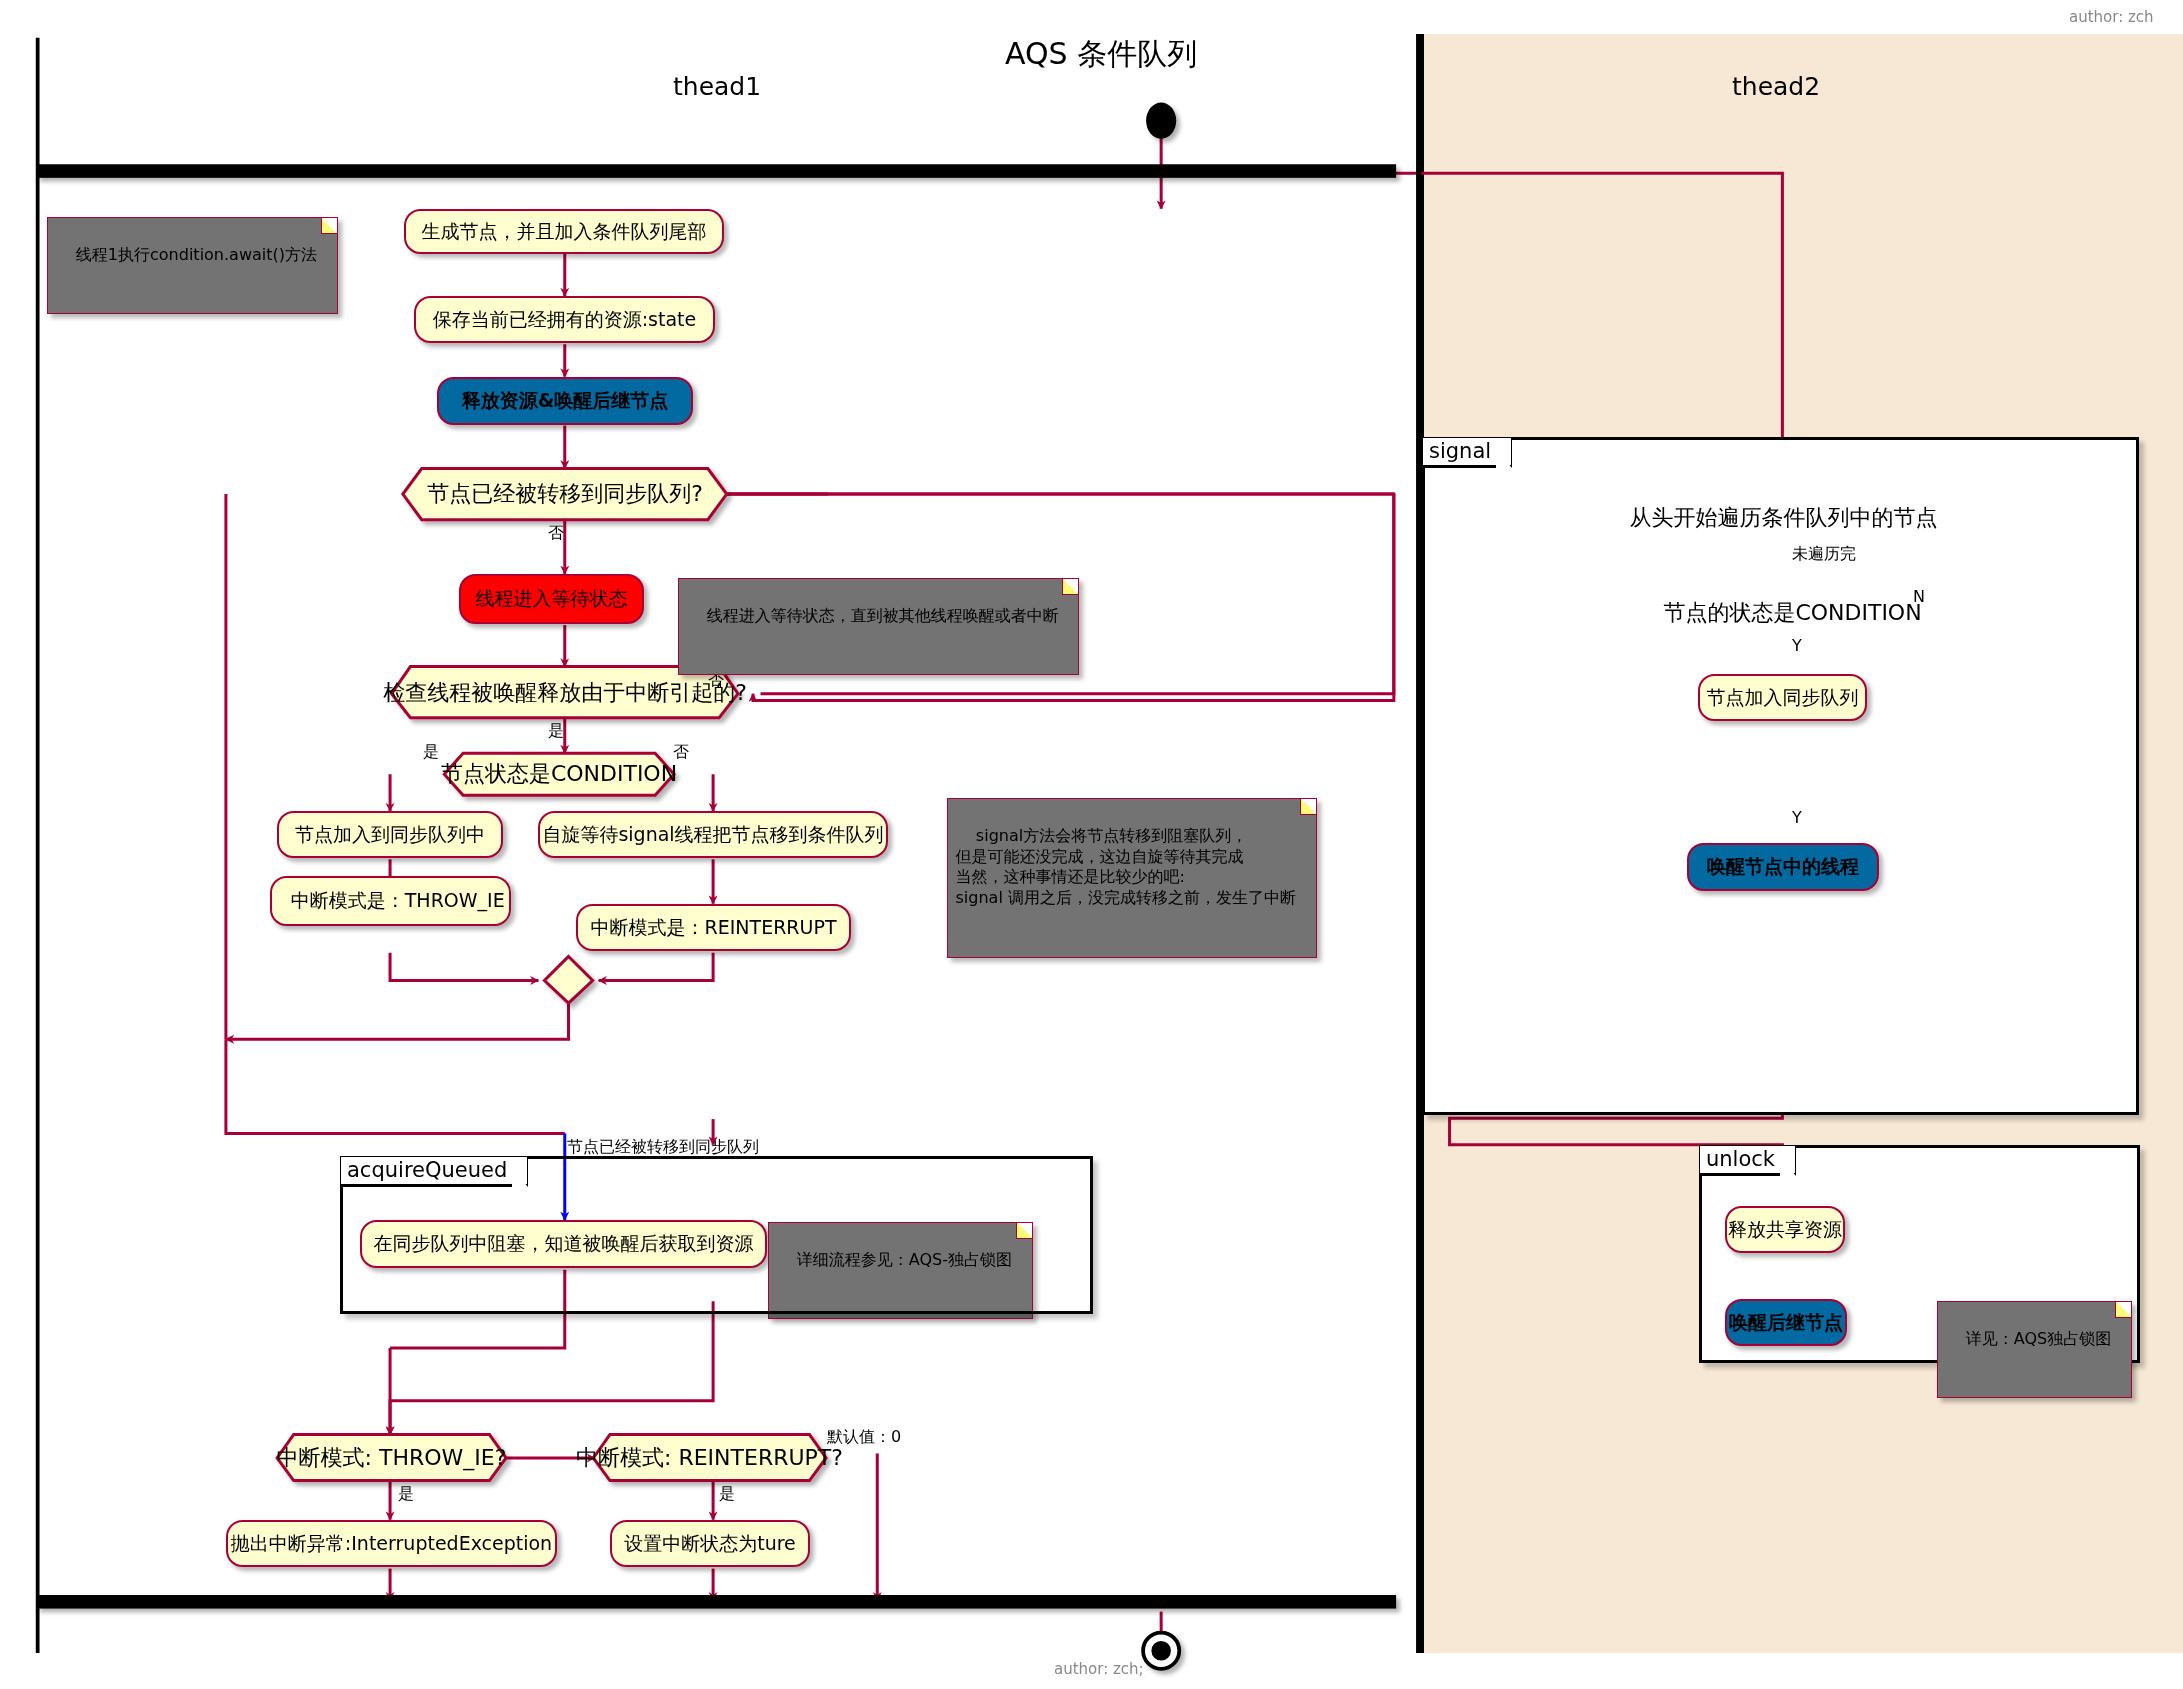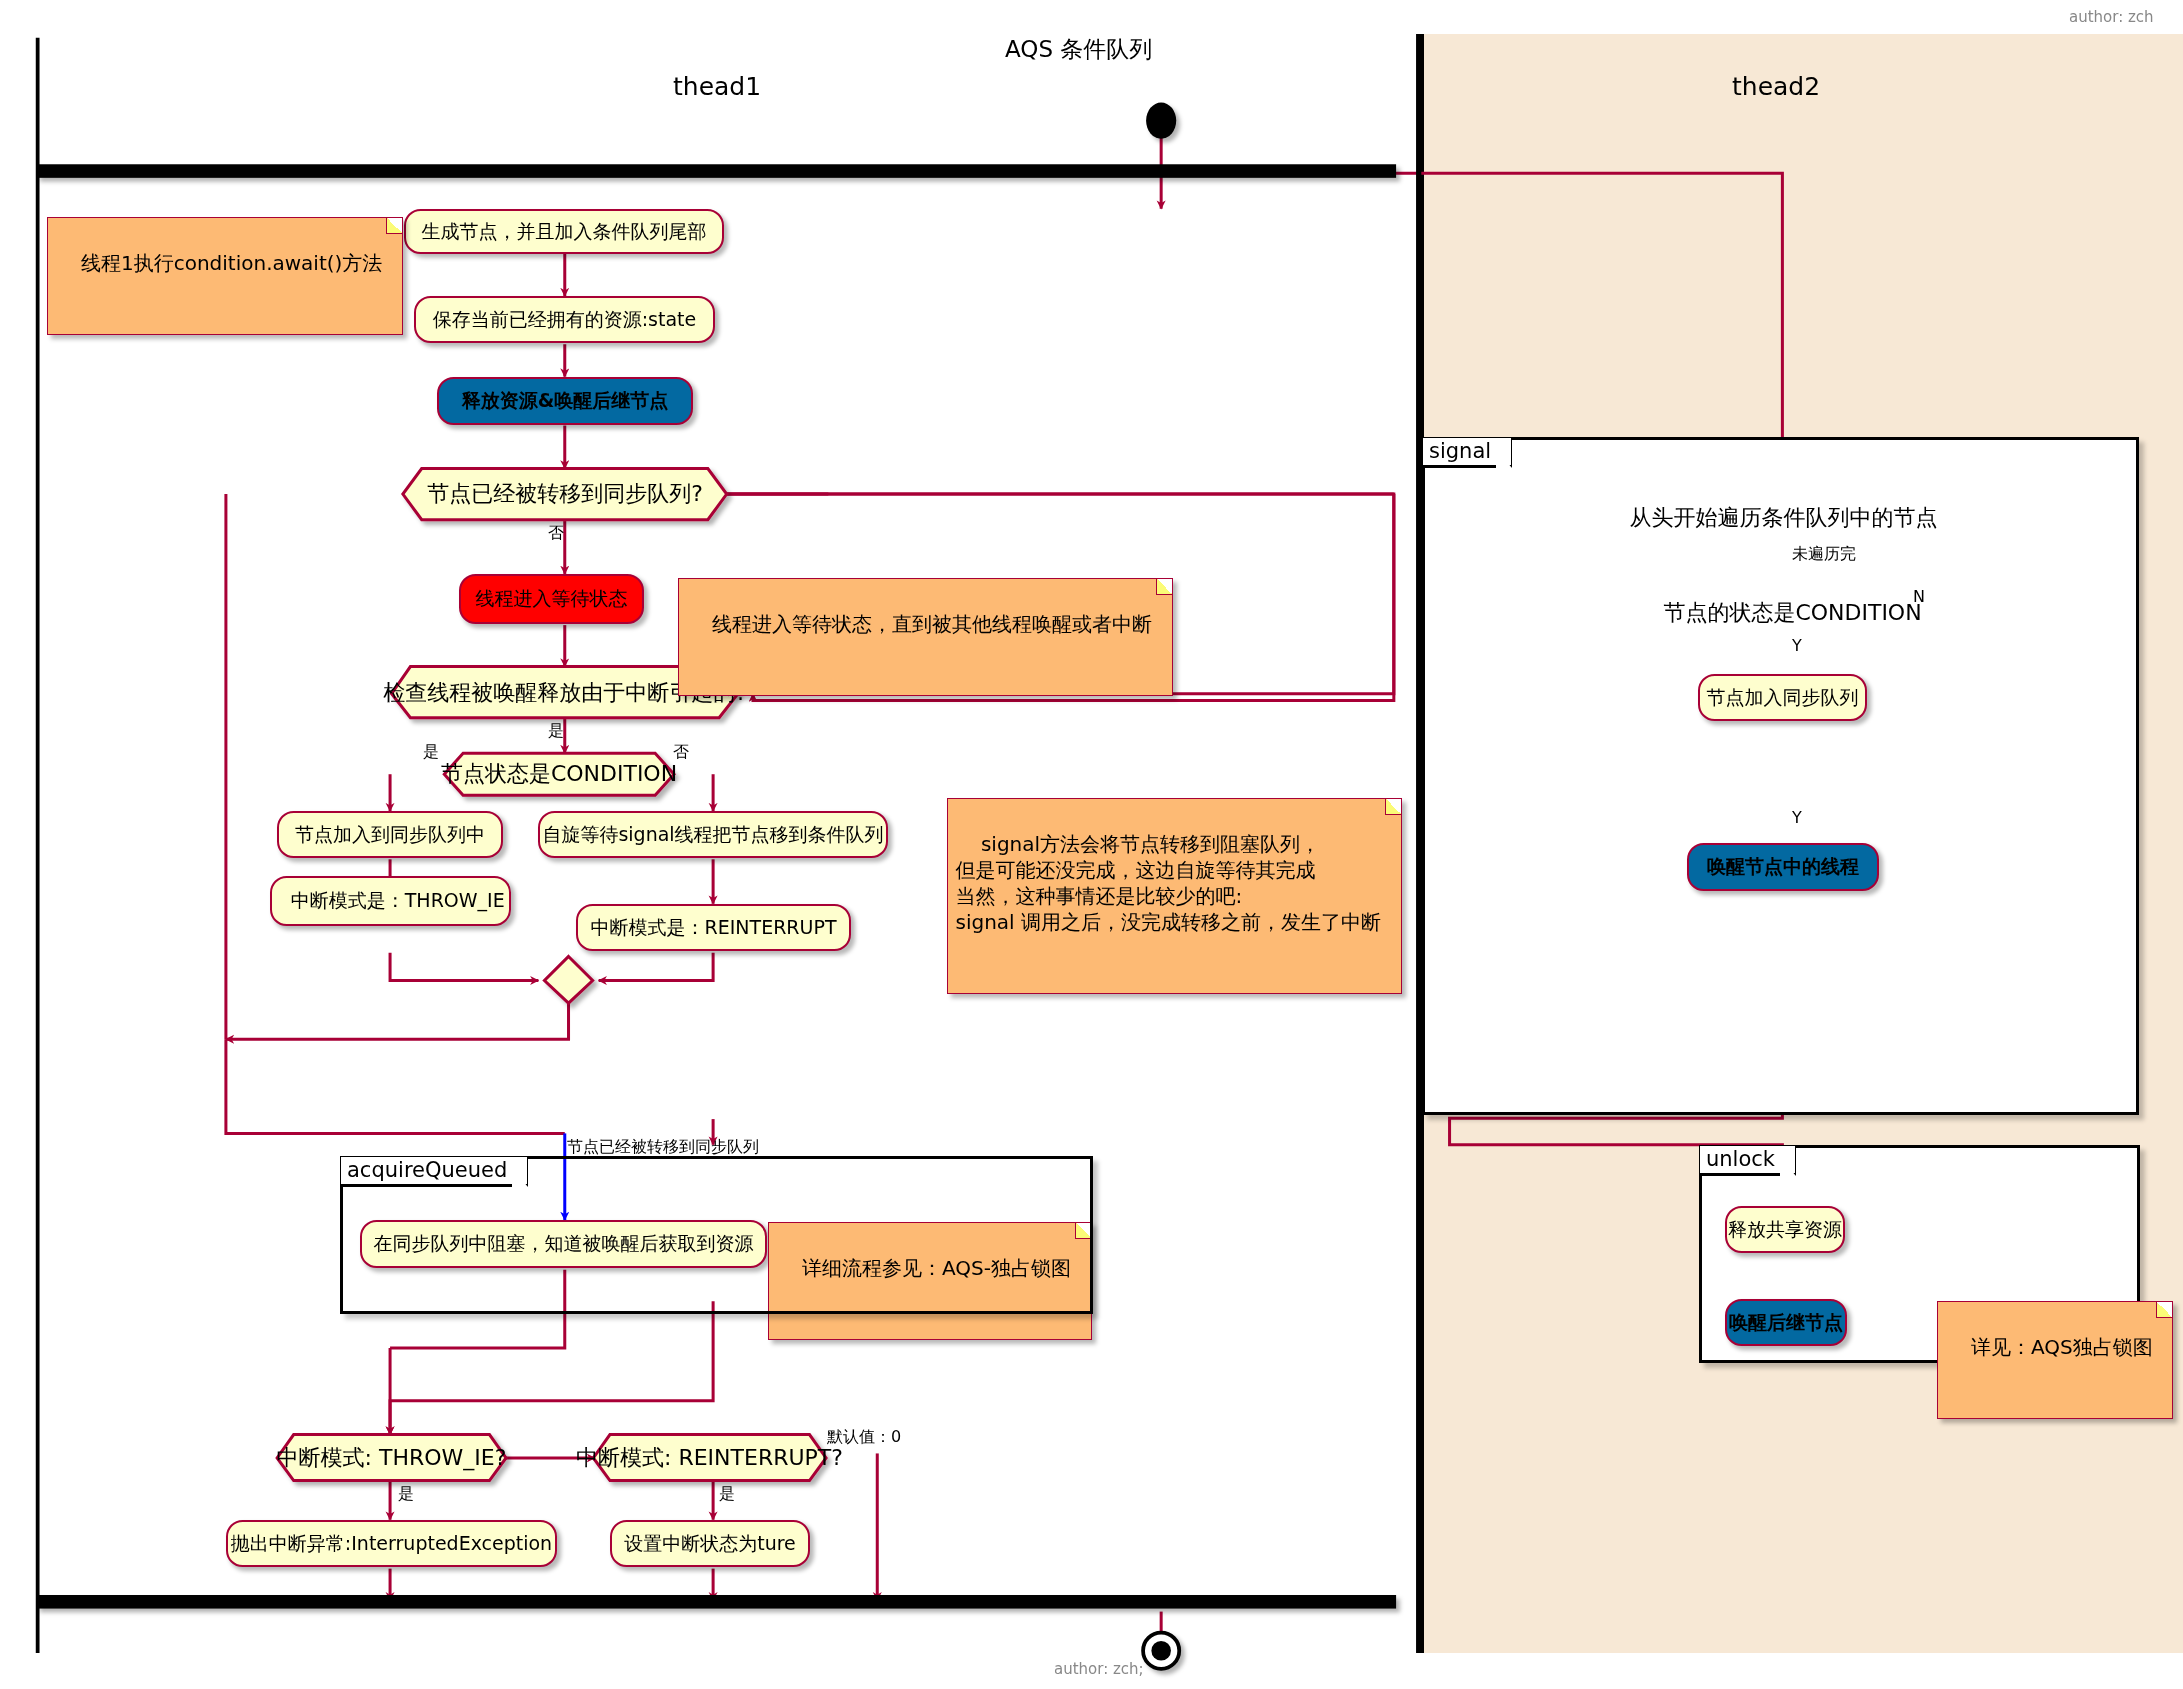--- a/index.html
+++ b/index.html
@@ -21,22 +21,22 @@
     display:flex;align-items:center;justify-content:center;
     color:#000;font-size:19px;white-space:nowrap;
     box-shadow:3.8px 3.8px 4.5px rgba(0,0,0,.28);
     padding:0 13.6px;
   }
   .act.green{background:#0369a1;font-weight:bold;}
   .act.red{background:#FF0000;}
 
   
   .note{
-    background:#fdba74;border:1.5px solid #A80036;
-    color:#000;font-size:20px;line-height:1.30;
+    background:#737373;border:1.5px solid #A80036;
+    color:#000;font-size:16px;line-height:1.30;
     box-shadow:3.8px 3.8px 4.5px rgba(0,0,0,.28);
     padding:6px 19.6px 6px 7.5px;white-space:pre;
     position:absolute;box-sizing:border-box;
   }
   .note .fold{
     position:absolute;right:0;top:0;width:15px;height:15px;
     background:linear-gradient(225deg,#ffffff 50%, #FBFB77 50%);
     border-left:1.5px solid #A80036;border-bottom:1.5px solid #A80036;
   }
 
@@ -45,21 +45,21 @@
     position:absolute;display:flex;align-items:center;justify-content:center;
     font-size:22px;color:#000;white-space:nowrap;
   }
 
   
   .elabel{position:absolute;font-size:16px;color:#000;white-space:nowrap;}
 
   
   .partition-title{position:absolute;font-size:25px;color:#000;white-space:nowrap;}
   
-  .diagram-title{position:absolute;font-size:23px;color:#000;white-space:nowrap;}
+  .diagram-title{position:absolute;font-size:30px;color:#000;white-space:nowrap;}
   .author{position:absolute;font-size:15px;color:#888;white-space:nowrap;}
 
   
   .group{position:absolute;border:3px solid #000;background:transparent;
          box-shadow:4.5px 4.5px 4.5px rgba(0,0,0,.22);box-sizing:border-box;}
   .group-tab{position:absolute;background:#fff;border:1px solid #000000;border-bottom-width:3px;
              font-size:21px;color:#000;padding:0.8px 19.6px 2.3px 6px;white-space:nowrap;box-sizing:border-box;}
   .group-tab:after{content:"";position:absolute;right:-1.5px;bottom:-3px;
              width:0;height:0;border-left:16.6px solid #fff;border-top:19.6px solid transparent;}
 

